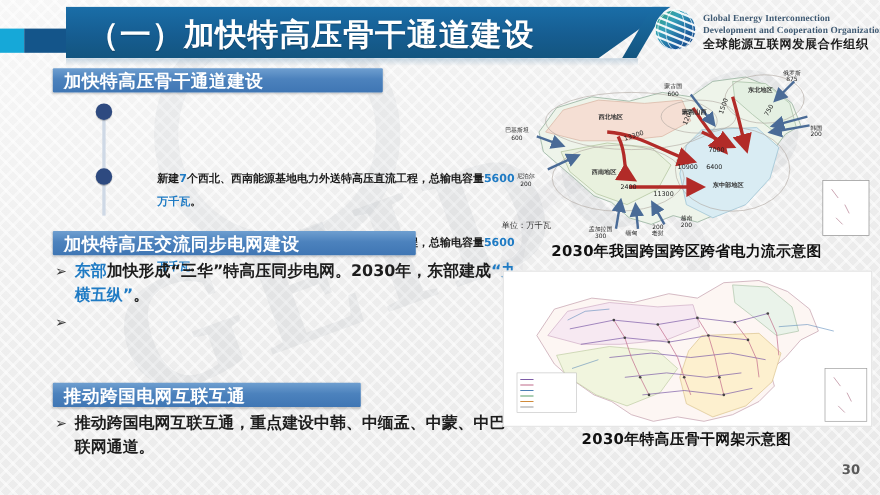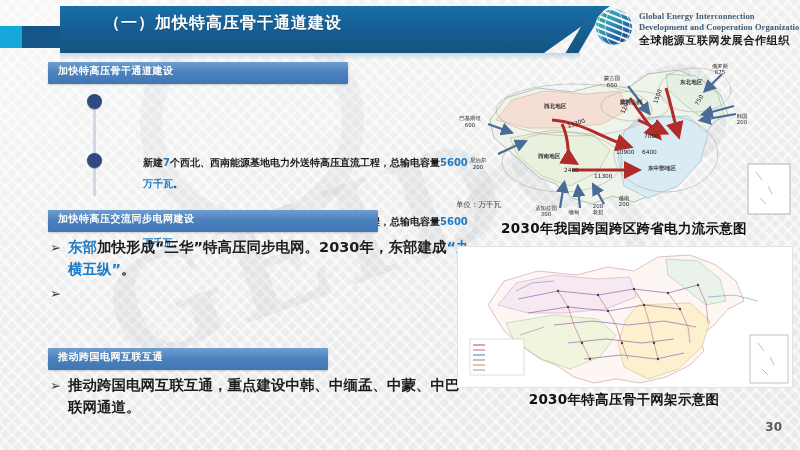--- a/index.html
+++ b/index.html
@@ -33,22 +33,22 @@
     position:absolute;left:455px;top:150px;width:150px;height:150px;border-radius:50%;
     border:20px solid rgba(120,130,140,.055);pointer-events:none;
   }
   
   .titlebar{
     position:absolute;left:60px;top:6px;height:47px;width:550px;
     background:linear-gradient(180deg,#1a6ea8 0%,#165d91 55%,#13557f 100%);
     clip-path:polygon(0 0, 100% 0, 88% 100%, 0 100%);
   }
   .title-txt{
-    position:absolute;left:104px;top:13px;
-    color:#ffffff;font-size:16px;font-weight:700;letter-spacing:1px;
+    position:absolute;left:80px;top:13px;
+    color:#ffffff;font-size:28px;font-weight:700;letter-spacing:1px;
     text-shadow:0 1px 1px rgba(0,0,0,.25);
     white-space:nowrap;
   }
   .tb-stripe{
     position:absolute;left:560px;top:6px;width:46px;height:47px;
     background:linear-gradient(180deg,#1a6ea8,#13557f);
     clip-path:polygon(72% 0, 100% 0, 40% 100%, 12% 100%);
   }
   .sq-cyan{position:absolute;left:0;top:26px;width:22px;height:22px;background:#16a8d8;}
   .sq-blue{position:absolute;left:22px;top:26px;width:40px;height:22px;background:#14558a;}
@@ -73,21 +73,21 @@
   .left{position:absolute;left:26px;top:62px;width:430px;height:370px;}
   .sec-head{
     position:relative;height:22px;margin-left:22px;width:300px;
     background:linear-gradient(180deg,#6f9fd0 0%,#4c82bd 45%,#3f76b4 100%);
     border-radius:1px;
     box-shadow:0 1px 2px rgba(0,0,0,.18);
   }
   .sec-head.w2{width:330px;}
   .sec-head.w3{width:280px;}
   .sec-head span{
-    position:absolute;left:10px;top:2px;color:#fff;font-size:10px;font-weight:700;
+    position:absolute;left:10px;top:2px;color:#fff;font-size:16px;font-weight:700;
     letter-spacing:.5px;white-space:nowrap;
   }
   
   .tl{position:absolute;left:22px;top:28px;width:160px;height:120px;}
   .tl-line{position:absolute;left:45px;top:6px;width:3px;height:100px;background:#cfd9e6;}
   .tl-dot{position:absolute;left:39px;width:15px;height:15px;border-radius:50%;
     background:#2e4a80;box-shadow:0 1px 1px rgba(0,0,0,.25);}
   .tl-dot.d1{top:4px;} .tl-dot.d2{top:63px;}
   .tl-lbl{position:absolute;left:0;width:96px;text-align:center;color:#24477e;
     font-size:14px;font-weight:700;white-space:nowrap;}

